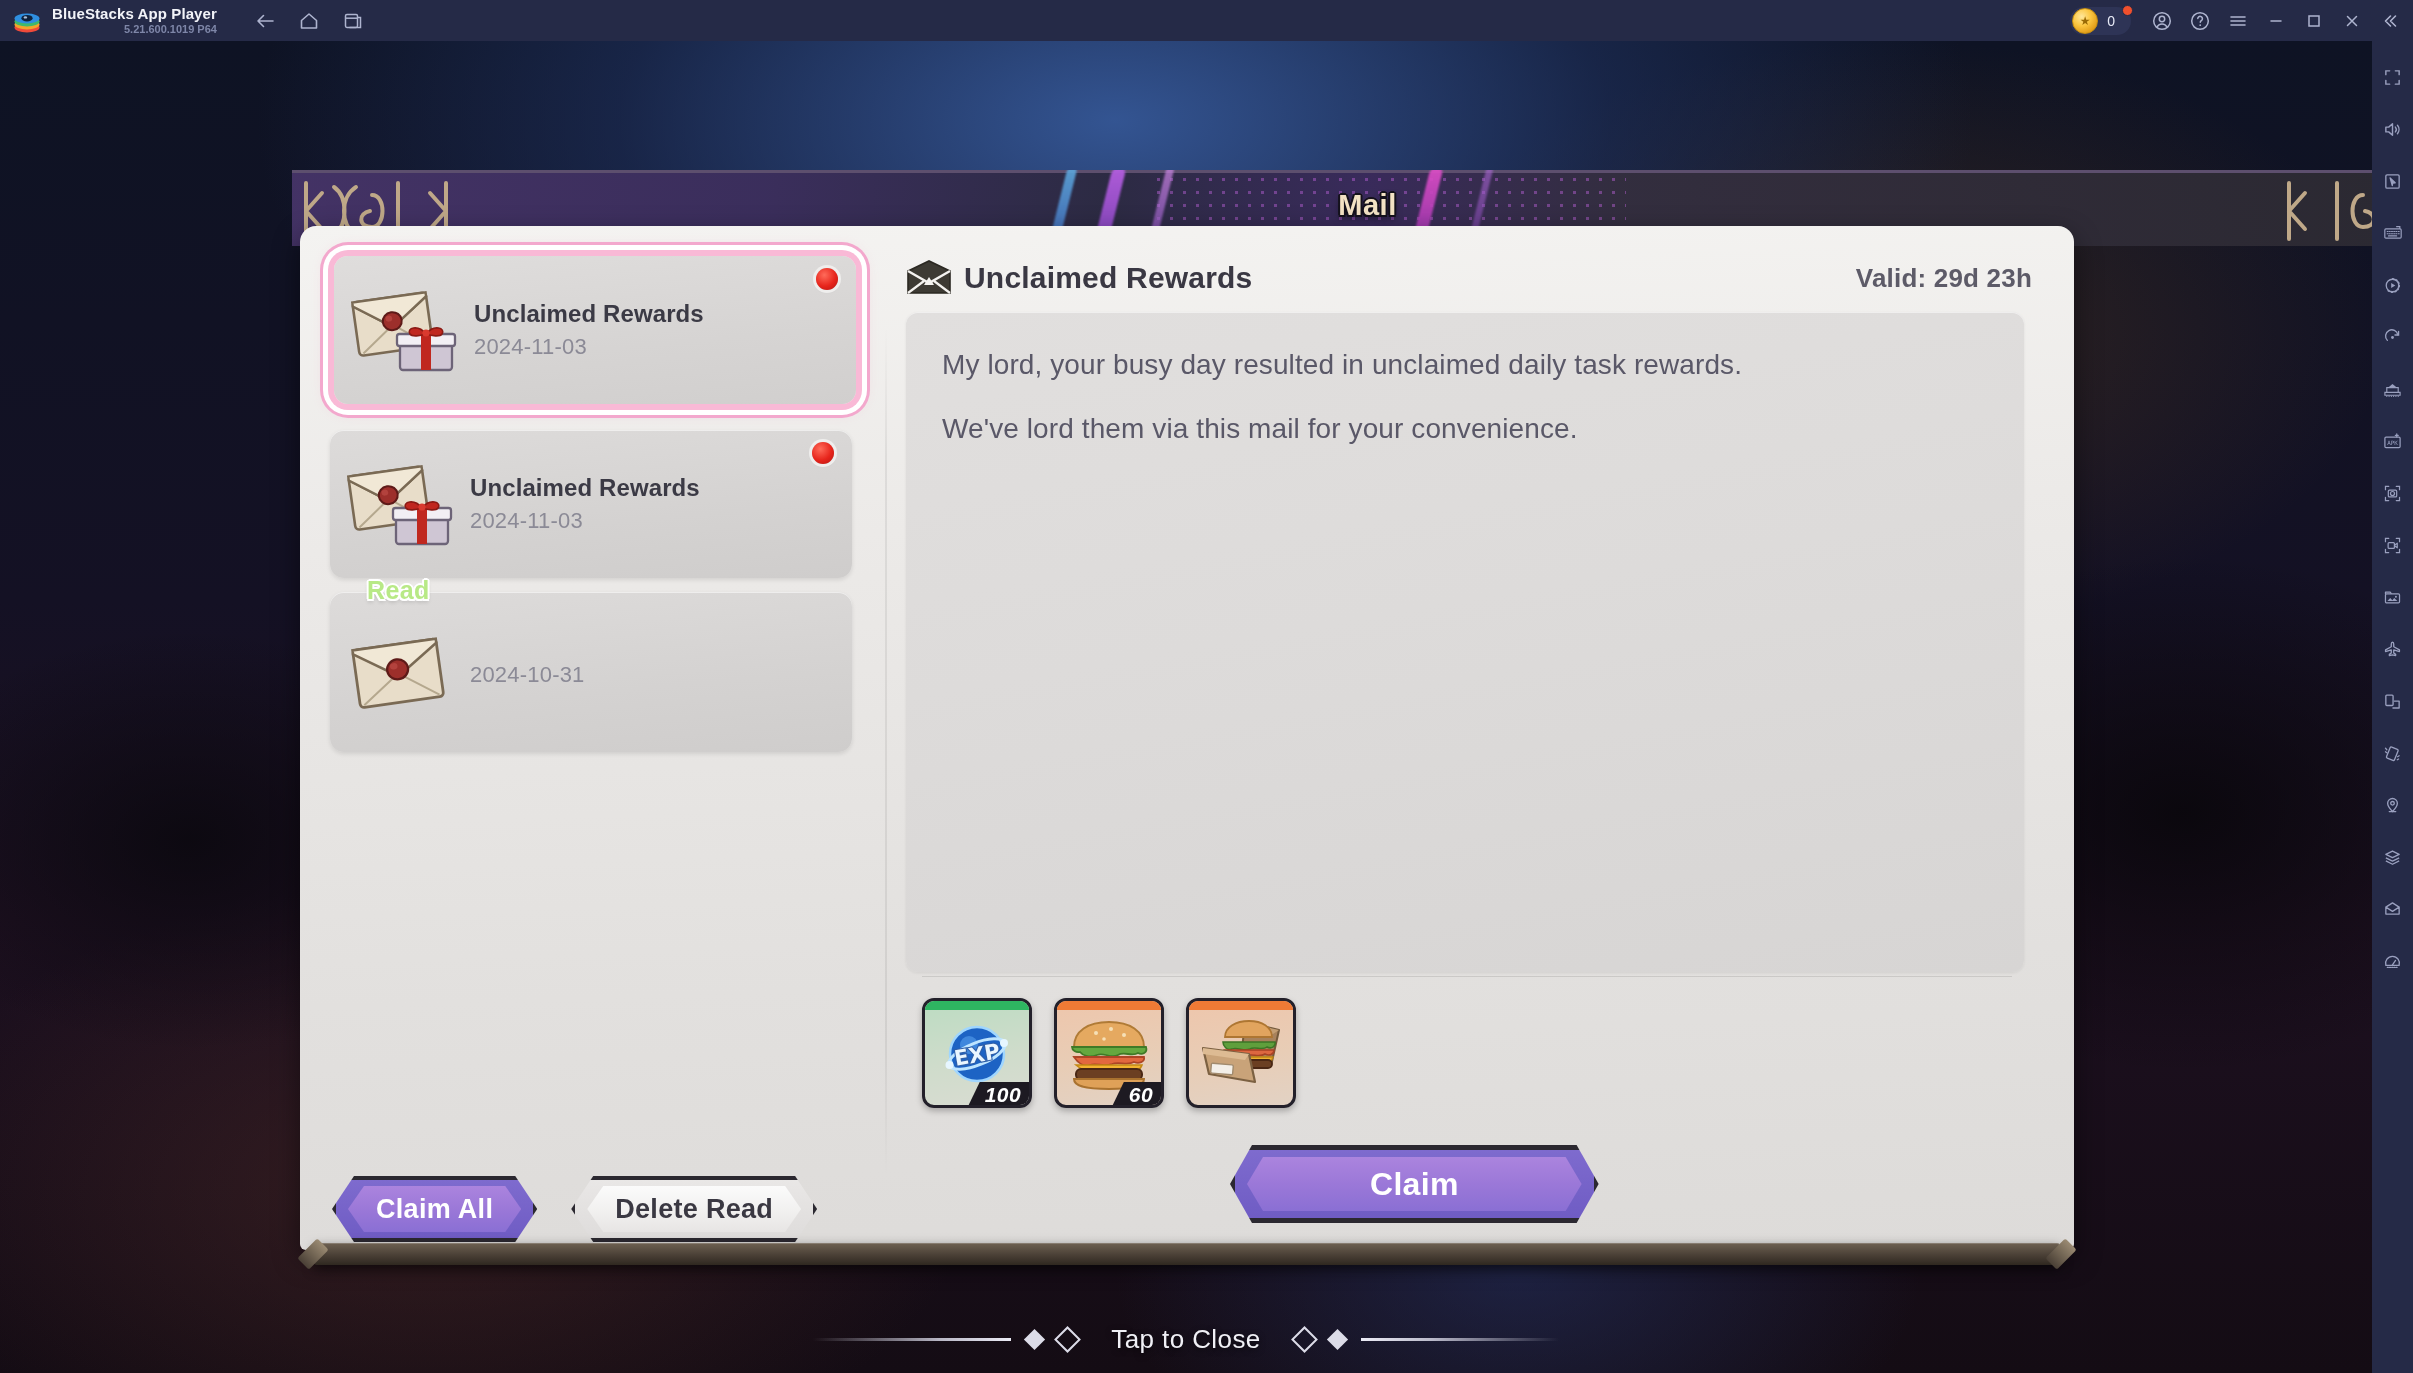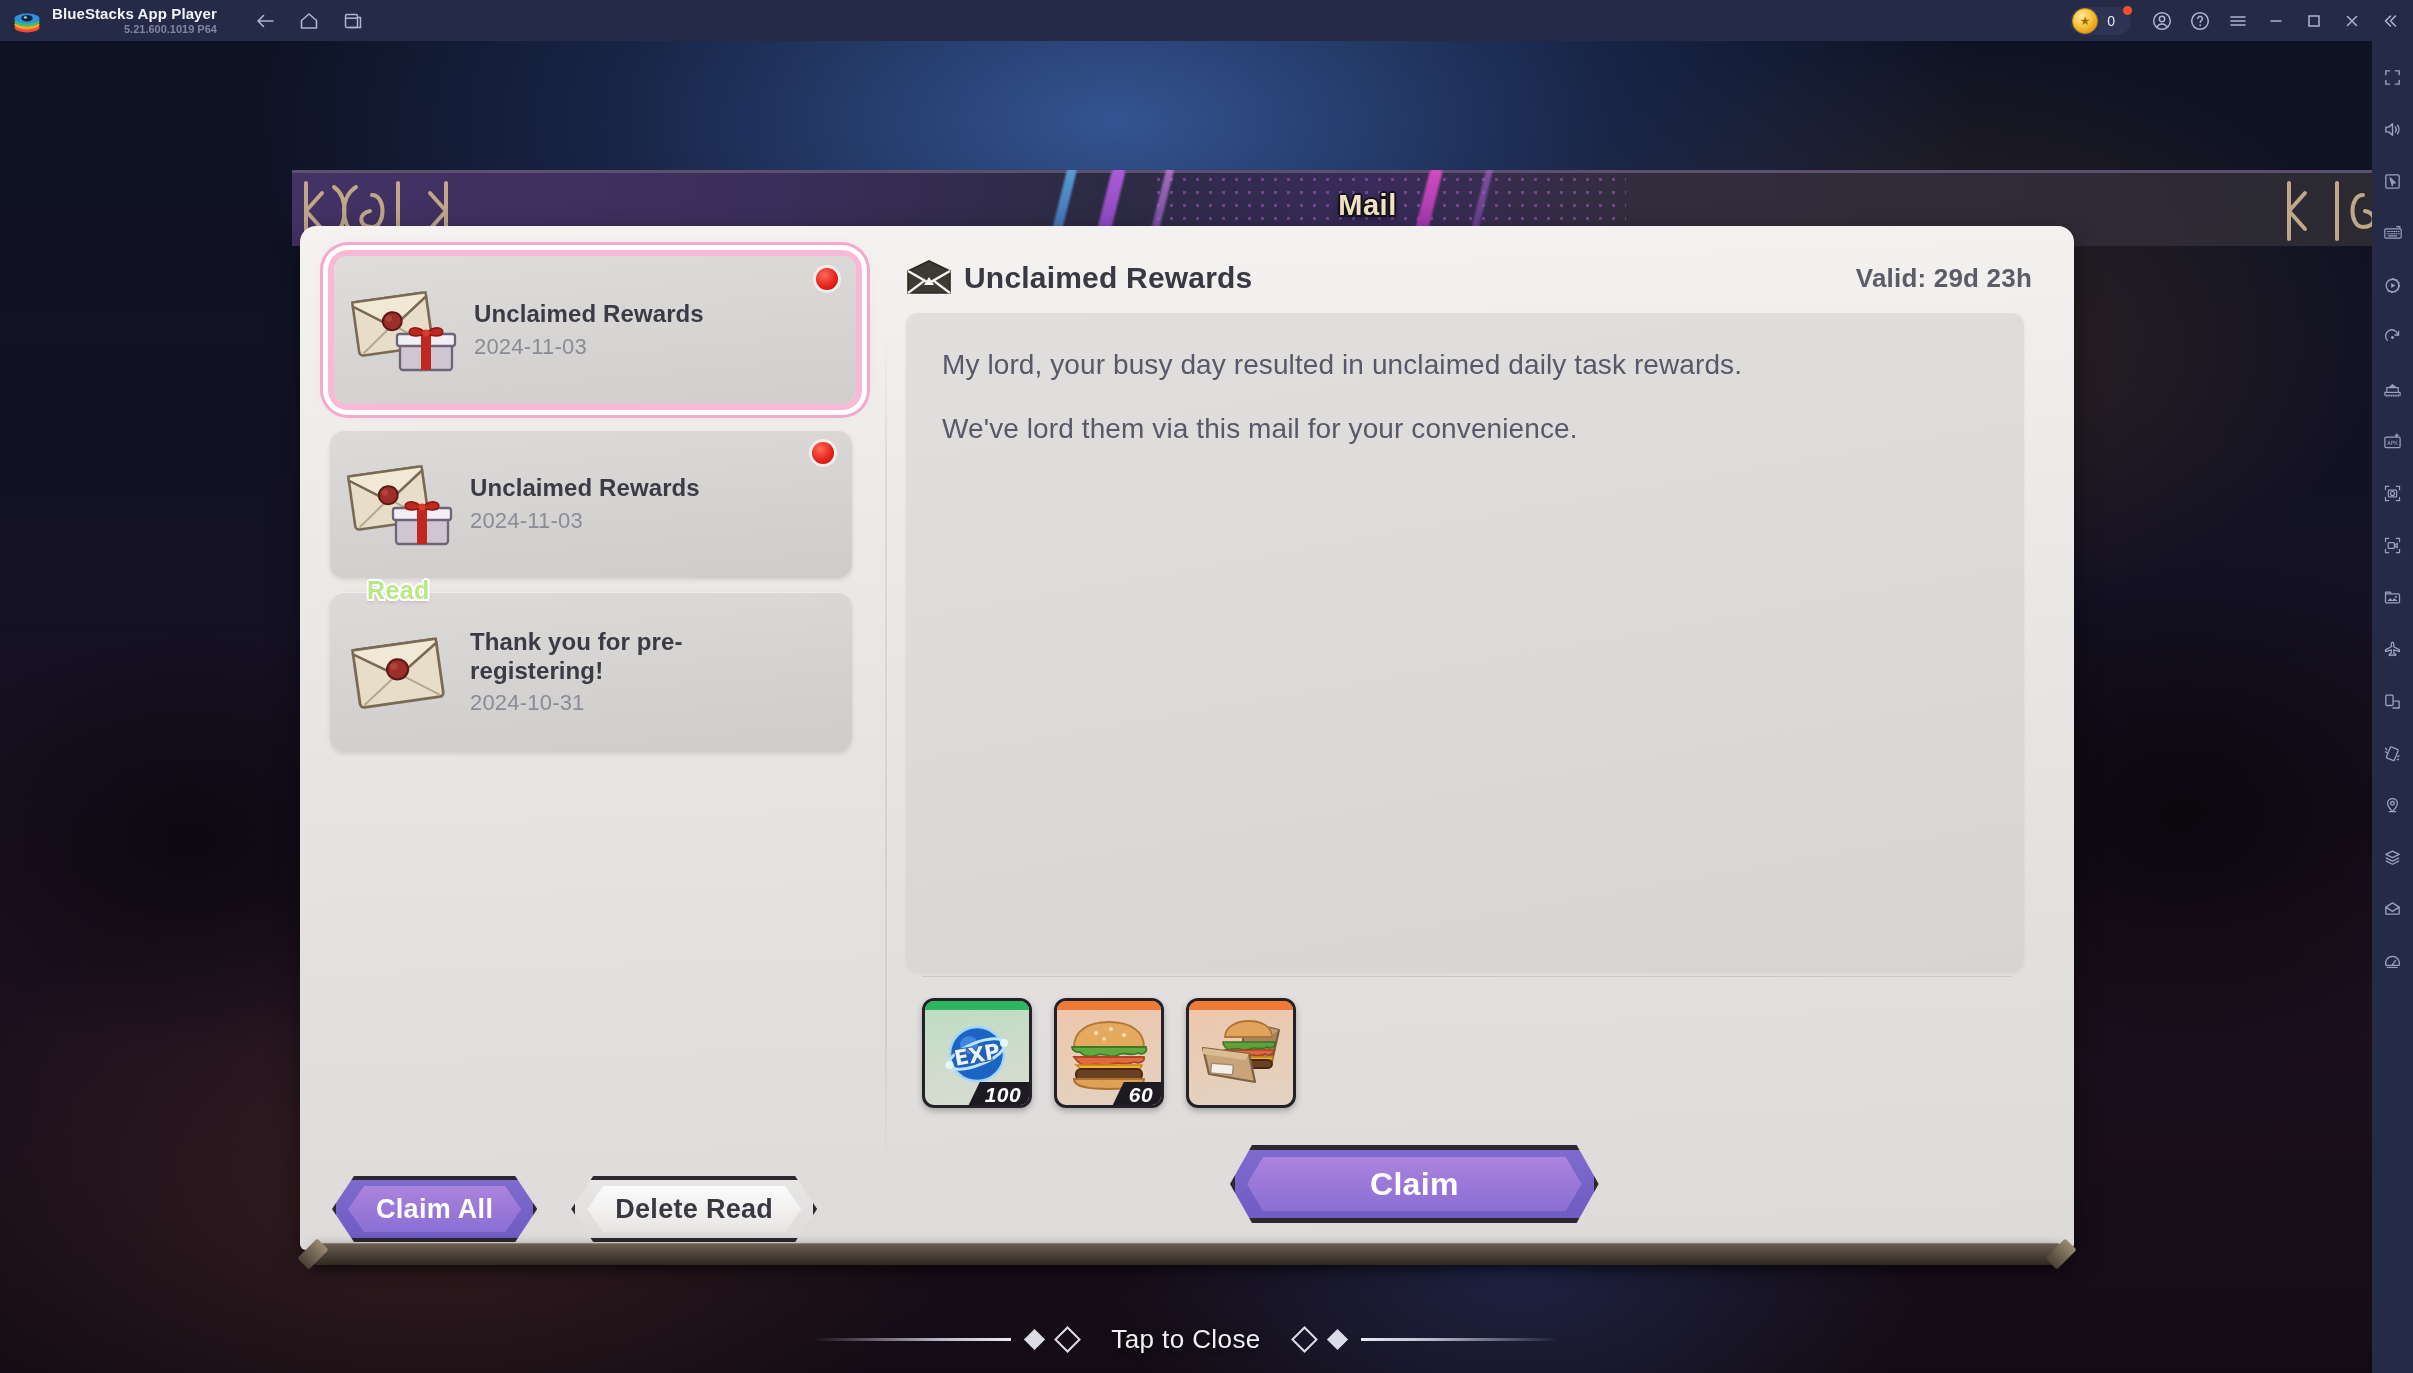--- a/index.html
+++ b/index.html
@@ -560,21 +560,20 @@
                 <g transform="rotate(-8 58 54)">
                   <rect x="14" y="26" width="84" height="58" rx="4" fill="#e8ddc9" stroke="#7a6a54" stroke-width="2.8"></rect>
                   <path d="M14 30l42 28 42-28V26H14z" fill="#f1e8d6" stroke="#7a6a54" stroke-width="2.6"></path>
                   <path d="M18 82l34-24M94 82L60 58" stroke="#b5a88e" stroke-width="2" fill="none"></path>
                   <ellipse cx="56" cy="51" rx="10.5" ry="10" fill="#9d2f2b" stroke="#5e1a18" stroke-width="2.2"></ellipse>
                   <ellipse cx="52.6" cy="47.5" rx="3.8" ry="3.2" fill="#bb4a44" opacity=".75"></ellipse>
                 </g>
               </svg>
             </div>
             <div class="mail-txt">
-              <div class="mail-title">Thank you for pre-registering!</div>
               <div class="mail-date">2024-10-31</div>
             </div>
           </div>
         </div>
 
         <div class="left-btns">
           <div class="gbtn btn-purple">
             <div class="inner"></div>
             <span class="lbl">Claim All</span>
           </div>

